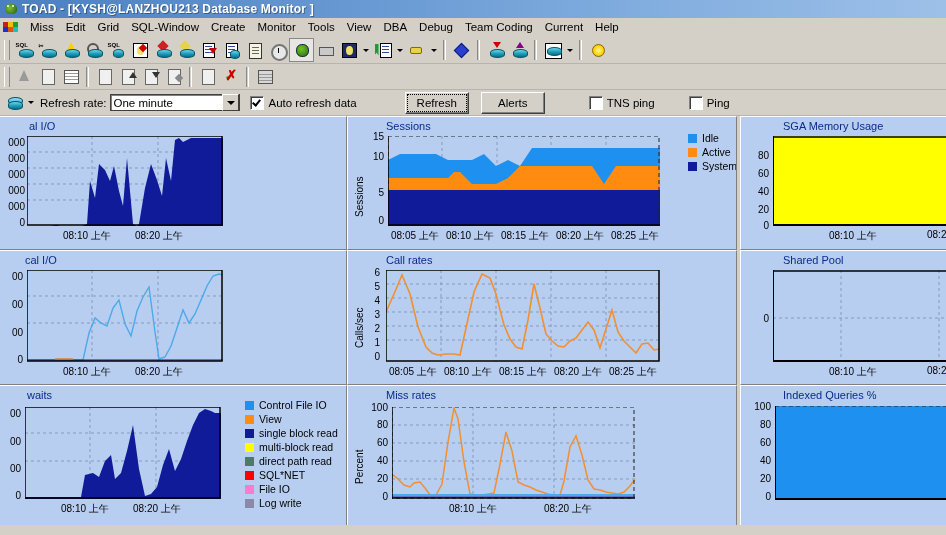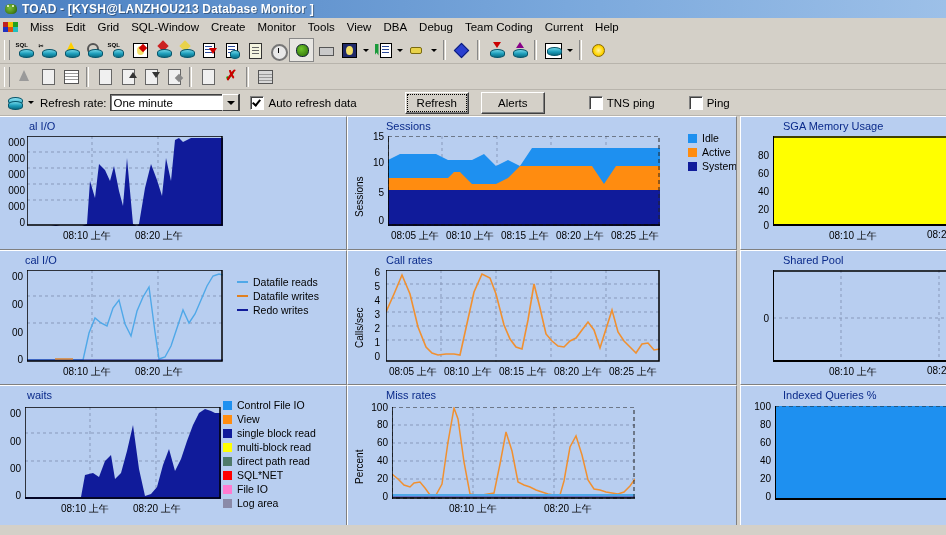--- a/index.html
+++ b/index.html
@@ -495,21 +495,21 @@
       </svg>
     </div>
     <div class="xlabels" style="left:88px;top:112px">08:10 上午</div>
     <div class="xlabels" style="left:160px;top:112px">08:20 上午</div>
   </div>
 
   <div class="panel" style="left:347px;top:0px;width:388px;height:132px;">
     <div class="ptitle">Sessions</div>
     <div class="ylabel" style="left:6px;top:40px;height:60px">Sessions</div>
     <div class="ytick" style="left:14px;top:14px;width:22px">15</div>
-    <div class="ytick" style="left:14px;top:40px;width:22px">10</div>
+    <div class="ytick" style="left:14px;top:34px;width:22px">10</div>
     <div class="ytick" style="left:14px;top:70px;width:22px">5</div>
     <div class="ytick" style="left:14px;top:98px;width:22px">0</div>
     <div class="plot" style="left:40px;top:19px;width:272px;height:90px;">
       <svg width="272" height="90" viewBox="0 0 272 90" preserveAspectRatio="none">
         <rect x="0" y="0" width="272" height="90" fill="#b8cef0"></rect>
         <g stroke="#8899bb" stroke-width="1" stroke-dasharray="3,3">
           <line x1="0" y1="30" x2="272" y2="30"></line>
             <line x1="0" y1="60" x2="272" y2="60"></line>
           <line x1="54" y1="0" x2="54" y2="90"></line>
             <line x1="109" y1="0" x2="109" y2="90"></line>
@@ -583,34 +583,20 @@
             <line x1="131" y1="0" x2="131" y2="92"></line>
         </g>
         <polyline fill="none" stroke="#4fa8e8" stroke-width="1.4" points="0,90 56,90 62,63 68,48 74,53 80,56 86,38 92,30 98,54 104,66 110,41 116,27 122,17 128,62 132,89 138,87 144,76 150,58 156,40 162,53 168,44 174,30 180,16 186,6 192,4 196,5"></polyline>
         <line x1="0" y1="90" x2="196" y2="90" stroke="#101b9a" stroke-width="1.2"></line>
         <line x1="28" y1="89" x2="46" y2="89" stroke="#e08020" stroke-width="1.4"></line>
         <rect x="0" y="0" width="195" height="91" fill="none" stroke="#000" stroke-width="1.5"></rect>
       </svg>
     </div>
     <div class="xlabels" style="left:88px;top:114px">08:10 上午</div>
     <div class="xlabels" style="left:160px;top:114px">08:20 上午</div>
-    <div class="legend" style="left:262px;top:24px">
-      <div class="lrow">
-          <span class="ln" style="background:#4fa8e8"></span>
-          <span>Datafile reads</span>
-        </div>
-      <div class="lrow">
-          <span class="ln" style="background:#e08020"></span>
-          <span>Datafile writes</span>
-        </div>
-      <div class="lrow">
-          <span class="ln" style="background:#101b9a"></span>
-          <span>Redo writes</span>
-        </div>
-    </div>
   </div>
 
   <div class="panel" style="left:347px;top:134px;width:388px;height:133px;">
     <div class="ptitle">Call rates</div>
     <div class="ylabel" style="left:6px;top:35px;height:62px">Calls/sec</div>
     <div class="ytick" style="left:18px;top:16px;width:14px">6</div>
     <div class="ytick" style="left:18px;top:30px;width:14px">5</div>
     <div class="ytick" style="left:18px;top:44px;width:14px">4</div>
     <div class="ytick" style="left:18px;top:58px;width:14px">3</div>
     <div class="ytick" style="left:18px;top:72px;width:14px">2</div>
@@ -675,21 +661,21 @@
             <line x1="0" y1="54" x2="196" y2="54"></line>
           <line x1="65" y1="0" x2="65" y2="92"></line>
             <line x1="131" y1="0" x2="131" y2="92"></line>
         </g>
         <path fill="#101b9a" d="M0,90 L56,90 L60,68 L68,66 L74,70 L80,54 L86,48 L90,72 L96,66 L102,44 L108,18 L114,62 L120,89 L126,87 L132,80 L138,58 L144,42 L150,64 L156,52 L162,34 L168,18 L174,6 L180,2 L186,4 L190,6 L196,6 L196,92 L0,92 Z"></path>
         <rect x="0" y="0" width="195" height="91" fill="none" stroke="#000" stroke-width="1.5"></rect>
       </svg>
     </div>
     <div class="xlabels" style="left:86px;top:116px">08:10 上午</div>
     <div class="xlabels" style="left:158px;top:116px">08:20 上午</div>
-    <div class="legend" style="left:248px;top:12px">
+    <div class="legend" style="left:270px;top:12px">
       <div class="lrow">
           <span class="sw" style="background:#1e90f0"></span>
           <span>Control File IO</span>
         </div>
       <div class="lrow">
           <span class="sw" style="background:#ff8c10"></span>
           <span>View</span>
         </div>
       <div class="lrow">
           <span class="sw" style="background:#101b9a"></span>
@@ -706,21 +692,21 @@
       <div class="lrow">
           <span class="sw" style="background:#ff0000"></span>
           <span>SQL*NET</span>
         </div>
       <div class="lrow">
           <span class="sw" style="background:#ff7ad0"></span>
           <span>File IO</span>
         </div>
       <div class="lrow">
           <span class="sw" style="background:#8a8aa8"></span>
-          <span>Log area</span>
+          <span>Log write</span>
         </div>
     </div>
   </div>
 
   <div class="panel" style="left:347px;top:269px;width:388px;height:140px;">
     <div class="ptitle">Miss rates</div>
     <div class="ylabel" style="left:6px;top:38px;height:60px">Percent</div>
     <div class="ytick" style="left:14px;top:16px;width:26px">100</div>
     <div class="ytick" style="left:14px;top:33px;width:26px">80</div>
     <div class="ytick" style="left:14px;top:51px;width:26px">60</div>

